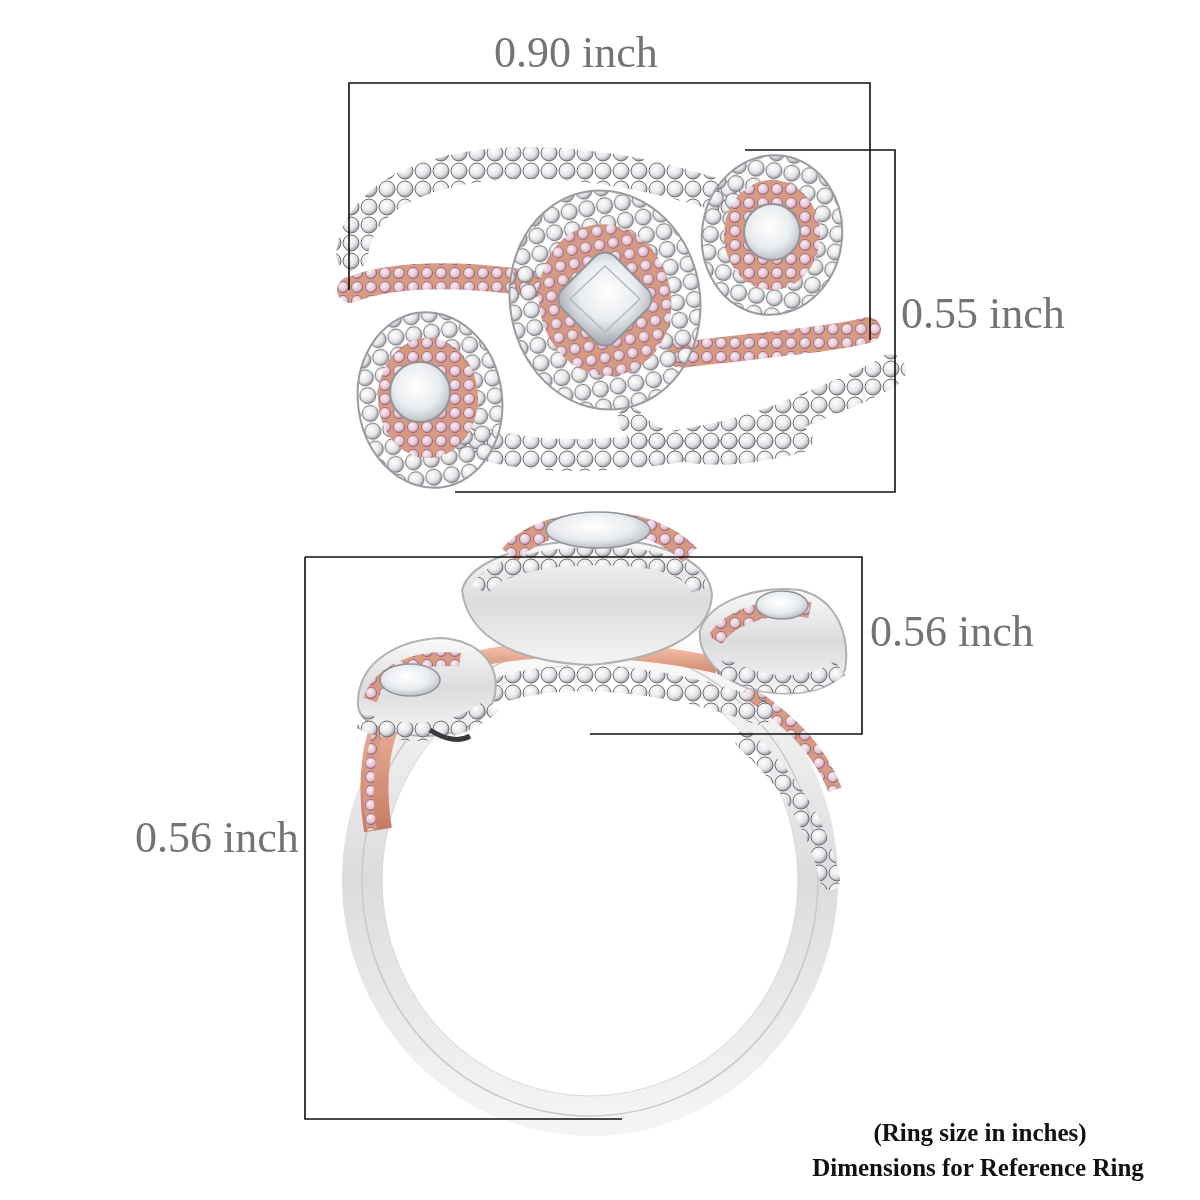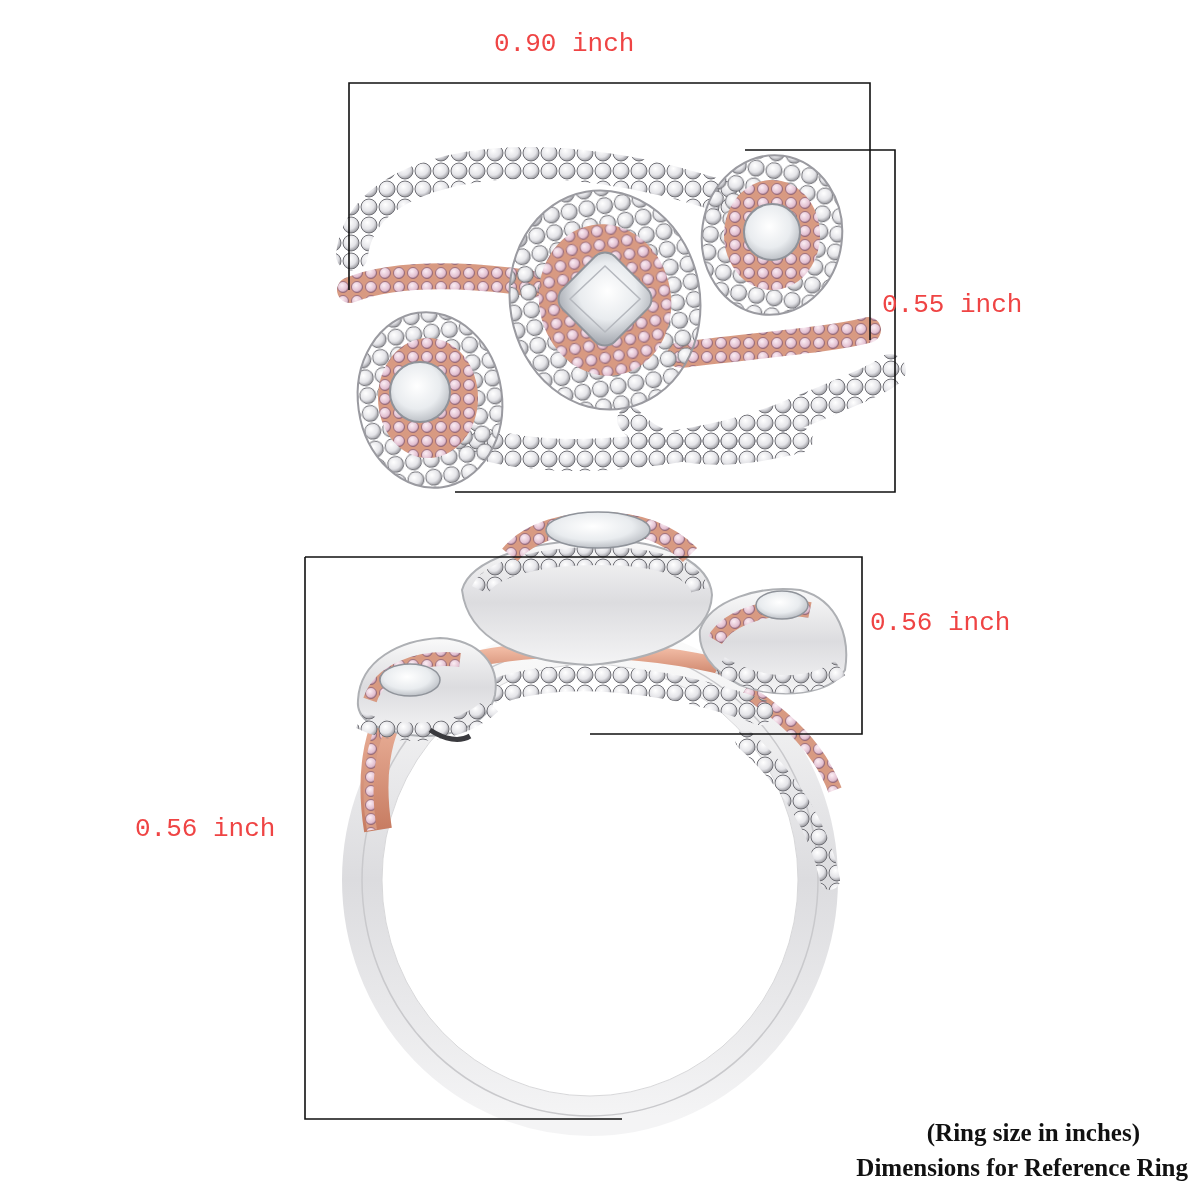--- a/index.html
+++ b/index.html
@@ -1,18 +1,18 @@
 <!DOCTYPE html>
 <html><head>
 <meta charset="utf-8">
 <style>
   html, body { margin: 0; padding: 0; background: #ffffff; }
   body { width: 1200px; height: 1200px; position: relative; overflow: hidden; font-family: "Liberation Serif", serif; color: #111; }
-  .dim-label { position: absolute; font-family: Liberation Mono, monospace; font-size: 26px; color: #ef4444; white-space: nowrap; line-height: 1; }
-  .note { position: absolute; font-family: "Liberation Serif", serif; font-weight: bold; font-size: 25px; color: #111; white-space: nowrap; line-height: 1; text-align: right; }
+  .dim-label { position: absolute; font-family: Liberation Serif, serif; font-size: 44px; color: #737373; white-space: nowrap; line-height: 1; }
+  .note { position: absolute; font-family: "Liberation Serif", serif; font-weight: bold; font-size: 25px; color: #111; white-space: nowrap; line-height: 1; text-align: center; }
   svg.layer { position: absolute; left: 0; top: 0; }
 </style>
 </head>
 <body>
 
 <svg class="layer" width="1200" height="1200" viewBox="0 0 1200 1200">
   <defs>
     <radialGradient id="gem" cx="40%" cy="35%" r="70%">
       <stop offset="0%" stop-color="#ffffff"></stop>
       <stop offset="60%" stop-color="#e4e4e8"></stop>
@@ -113,18 +113,18 @@
 
     <polyline points="745,150 895,150 895,492 455,492"></polyline>
 
     <polyline points="305,557 862,557 862,734 590,734"></polyline>
 
     <polyline points="305,557 305,1119 622,1119"></polyline>
   </g>
 </svg>
 
 <div class="dim-label" style="left:494px; top:31px;">0.90 inch</div>
-<div class="dim-label" style="left:882px; top:292px;">0.55 inch</div>
+<div class="dim-label" style="left:901px; top:292px;">0.55 inch</div>
 <div class="dim-label" style="left:870px; top:610px;">0.56 inch</div>
 <div class="dim-label" style="left:135px; top:816px;">0.56 inch</div>
 
 <div class="note" style="left:820px; top:1120px; width:320px;">(Ring size in inches)</div>
 <div class="note" style="left:768px; top:1155px; width:420px;">Dimensions for Reference Ring</div>
 
 </body></html>

